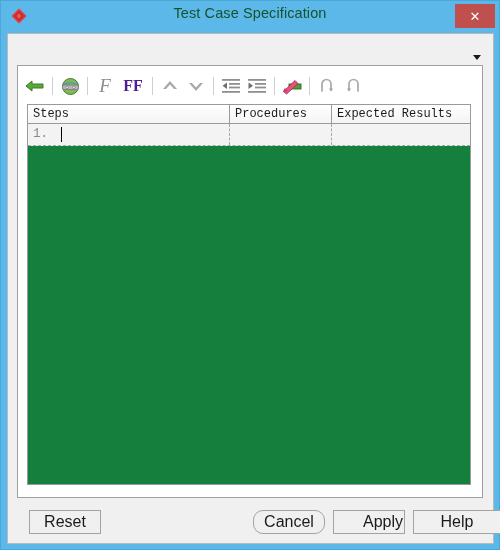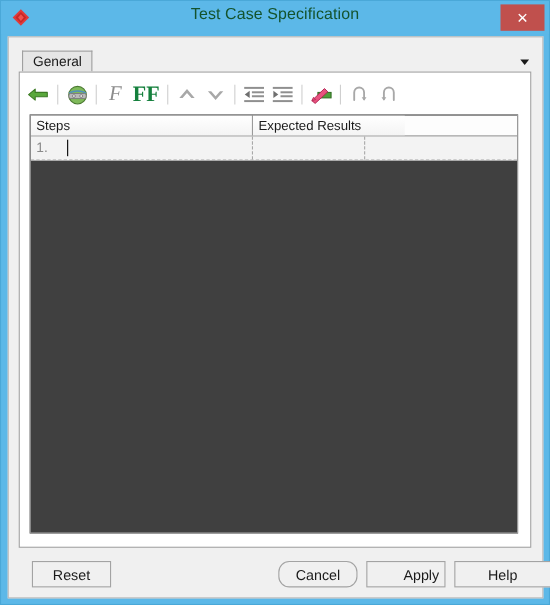--- a/index.html
+++ b/index.html
@@ -149,22 +149,23 @@
   }
 
   
   .grid-wrap {
     position: absolute;
     left: 9px; top: 38px;
     width: 444px;
     height: 381px;
     box-sizing: border-box;
     border: 1px solid #9a9a9a;
-    background: #404040;
+    background: #15803d;
     overflow: hidden;
+    font-family: Liberation Mono, monospace;
   }
   .grid-head {
     display: flex;
     height: 19px;
     background: #fdfdfd;
     border-bottom: 1px solid #9a9a9a;
     box-sizing: border-box;
   }
   .grid-head .th {
     box-sizing: border-box;
@@ -210,21 +211,21 @@
     bottom: 9px;
     height: 24px;
   }
   .btn {
     position: absolute;
     top: 0;
     height: 24px;
     box-sizing: border-box;
     background: #f0f0f0;
     border: 1px solid #a3a3a3;
-    font-size: 13px;
+    font-size: 16px;
     color: #1a1a1a;
     cursor: pointer;
     font-family: "Liberation Sans", sans-serif;
     padding: 0;
   }
   .btn-reset  { left: 21px;  width: 72px; }
   .btn-ok     { left: 165px; width: 72px; }
   .btn-cancel { left: 245px; width: 72px; border-radius: 10px; }
   .btn-apply  { left: 325px; width: 72px; padding-left: 28px; }
   .btn-help   { left: 405px; width: 88px; }
@@ -242,21 +243,20 @@
         <polygon points="9,6 11.6,9 9,12 6.4,9" fill="#ef5350"></polygon>
       </svg>
     </span>
     <div class="title-text">Test Case Specification</div>
     <button class="close-btn">✕</button>
   </div>
 
   <div class="dialog-body">
 
     <div class="tabstrip">
-      <div class="tab inactive">General</div>
       <span class="tab-dropdown">
         <svg width="12" height="12" viewBox="0 0 12 12">
           <polygon points="2,4 10,4 6,9" fill="#1a1a1a"></polygon>
         </svg>
       </span>
     </div>
 
     <div class="tab-panel">
 
       <div class="toolbar">
@@ -279,21 +279,21 @@
           </svg>
         </div>
 
         <div class="tb-sep"></div>
 
         <div class="tb-btn">
           <span class="tb-txt" style="font-style:italic;font-size:19px;">F</span>
         </div>
 
         <div class="tb-btn" style="width:30px;">
-          <span class="tb-txt" style="font-weight:bold;font-size:20px;color:#15803d;">FF</span>
+          <span class="tb-txt" style="font-weight:bold;font-size:16px;color:#4c1d95;">FF</span>
         </div>
 
         <div class="tb-sep"></div>
 
         <div class="tb-btn">
           <svg width="18" height="16" viewBox="0 0 18 16">
             <polygon points="9,3 16,11 13,11 9,6.5 5,11 2,11" fill="#a8a8a8"></polygon>
           </svg>
         </div>
         <div class="tb-btn">
@@ -345,20 +345,21 @@
           <svg width="20" height="16" viewBox="0 0 20 16">
             <path d="M15,13 L15,6 A4,4 0 0 0 6,6 L6,12" fill="none" stroke="#a8a8a8" stroke-width="1.7" stroke-linecap="round"></path>
             <polygon points="6,13.5 3.8,10.5 8.2,10.5" fill="#a8a8a8"></polygon>
           </svg>
         </div>
       </div>
 
       <div class="grid-wrap">
         <div class="grid-head">
           <div class="th" style="width:202px;">Steps</div>
+          <div class="th" style="width:102px;">Procedures</div>
           <div class="th" style="width:138px;border-right:none;">Expected Results</div>
         </div>
 
         <div class="grid-row">
           <div class="td" style="width:202px;">
             <span>1.</span>
             <span class="caret"></span>
           </div>
           <div class="td" style="width:102px;"></div>
           <div class="td" style="width:138px;border-right:none;"></div>

